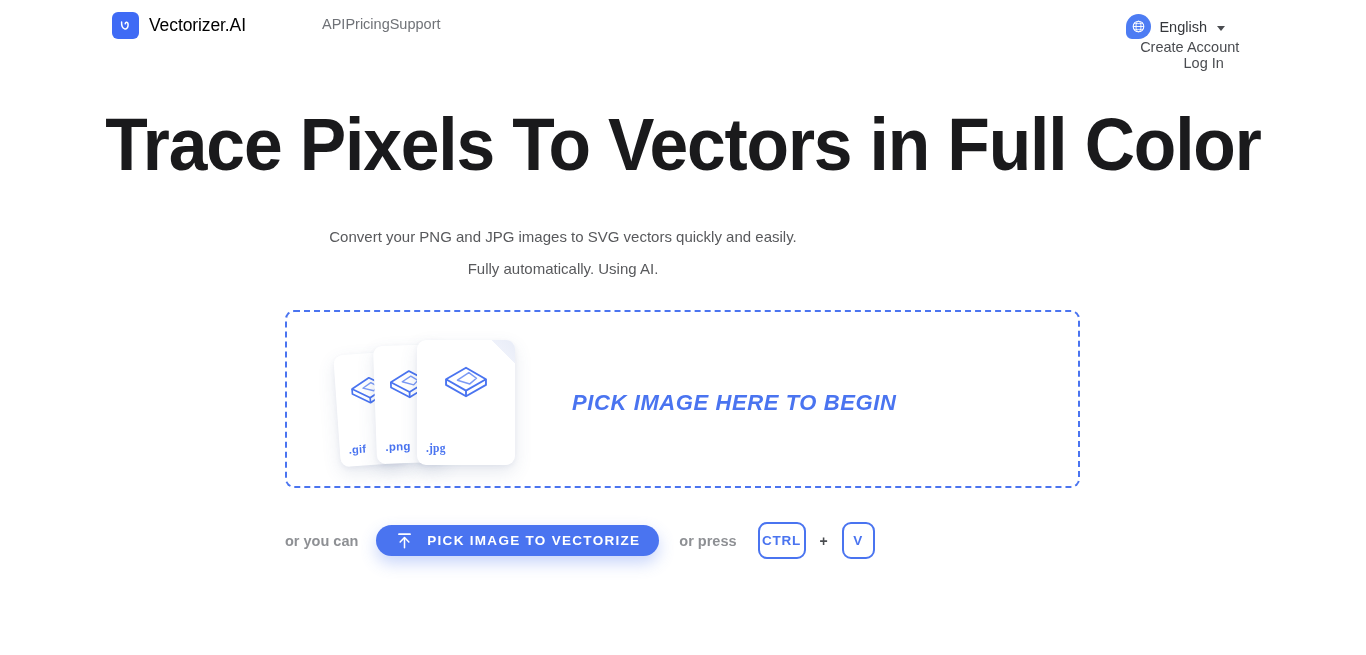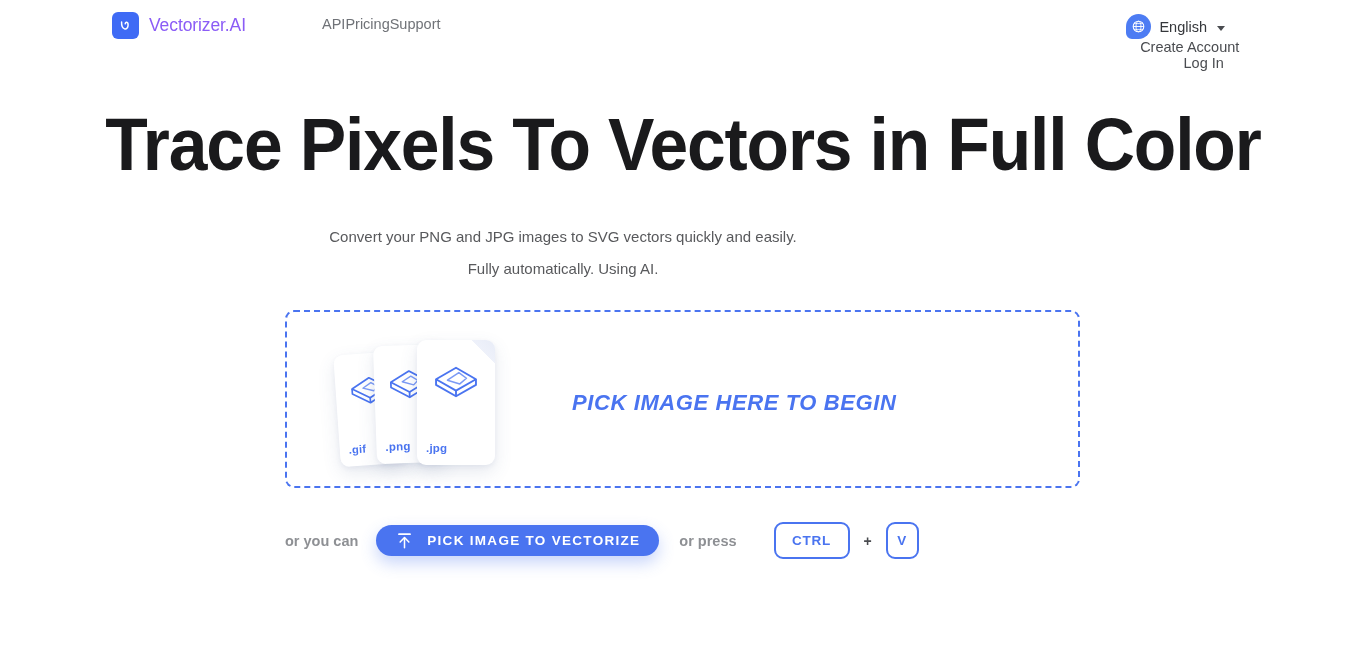--- a/index.html
+++ b/index.html
@@ -26,21 +26,21 @@
   .logo-mark {
     width: 27px; height: 27px;
     background: #3f6bf5;
     border-radius: 6px;
     display: flex; align-items: center; justify-content: center;
     flex: 0 0 auto;
   }
   .logo-mark svg { display: block; }
   .brand-name {
     font-size: 17.5px;
-    color: #8b5cf6;
+    color: #000000;
     letter-spacing: -0.1px;
     white-space: nowrap;
   }
 
   .nav-left {
     position: absolute;
     left: 322px; top: 16px;
     display: flex; 
   }
   .nav-link {
@@ -145,22 +145,23 @@
     z-index: 1;
   }
   .fcard-png {
     left: 38px; top: 5px;
     width: 70px; height: 118px;
     transform: rotate(-2deg);
     z-index: 2;
   }
   .fcard-jpg {
     left: 80px; top: 0px;
-    width: 78px; height: 125px;
+    width: 98px; height: 125px;
     z-index: 3;
+    font-family: Liberation Serif, serif;
   }
   .fcard .fc-inner {
     position: relative;
     width: 100%; height: 100%;
   }
   .fc-fold {
     position: absolute;
     right: 0; top: 0;
     width: 24px; height: 24px;
     background: linear-gradient(225deg, #e8ecf7 0%, #eef1fa 48%, #ffffff 50%);
@@ -237,21 +238,21 @@
     height: 37px;
     border: 2.5px solid #4a74f0;
     border-radius: 9px;
     background: #ffffff;
     font-size: 13.5px;
     font-weight: bold;
     color: #4a74f0;
     letter-spacing: 0.8px;
     cursor: pointer;
   }
-  .key-ctrl { width: 76px; margin-left: 37px; }
+  .key-ctrl { width: 48px; margin-left: 21px; }
   .key-v { width: 33px; margin-left: 14px; }
   .plus {
     font-size: 14px;
     font-weight: bold;
     color: #4a4c50;
     margin-left: 14px;
   }
 </style>
 </head>
 <body>

